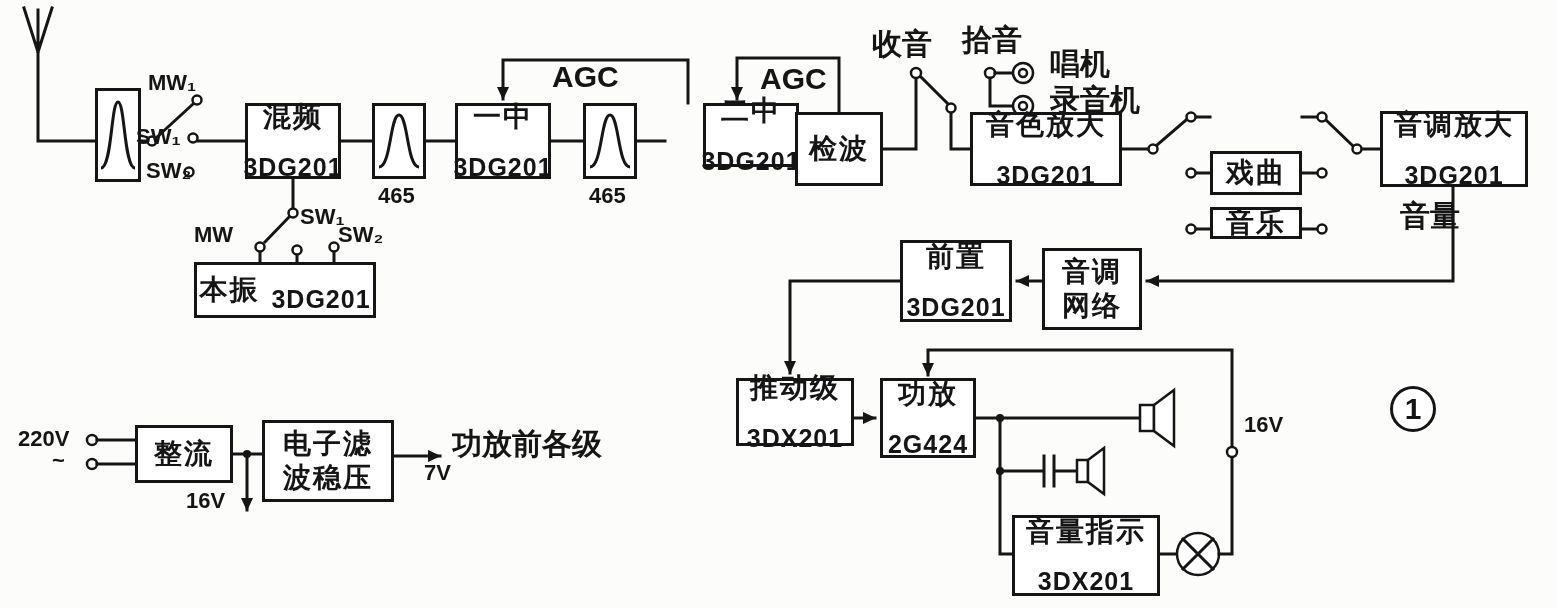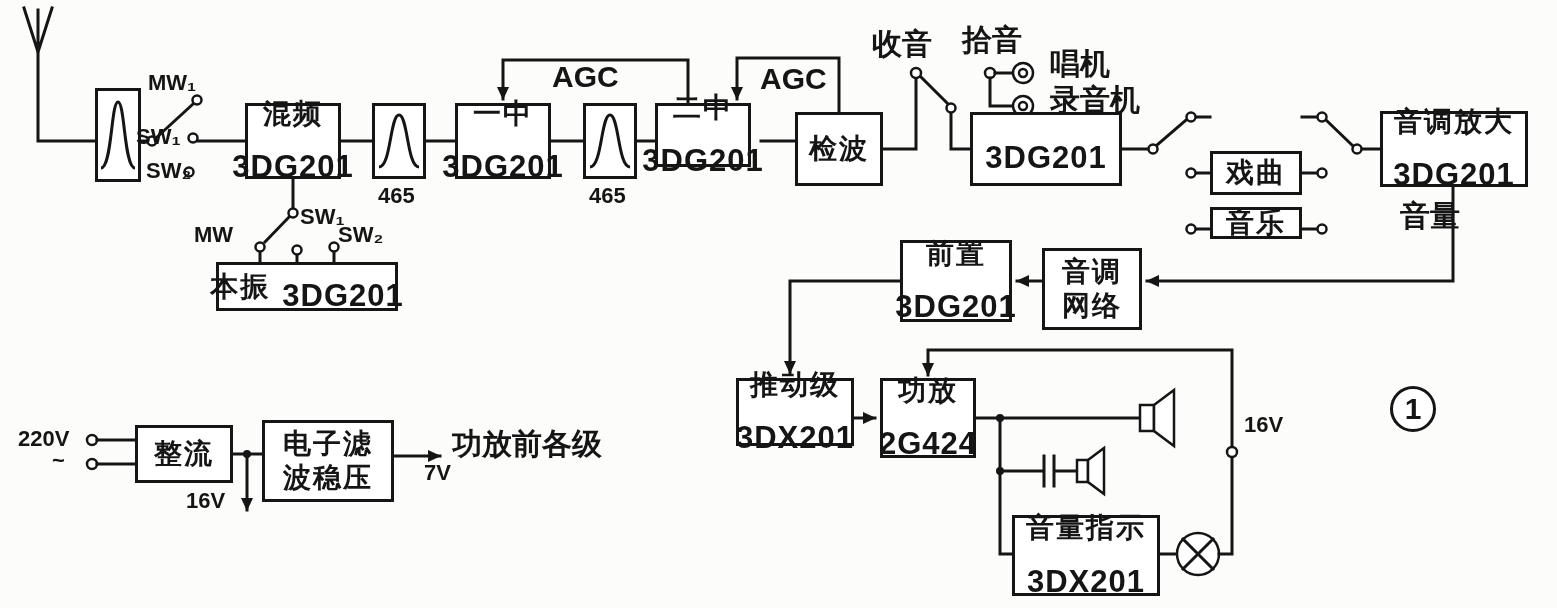--- a/index.html
+++ b/index.html
@@ -14,21 +14,21 @@
   .w   { stroke:#151515; stroke-width:3; fill:none; stroke-linecap:square; }
   .node{ stroke:#151515; stroke-width:2.5; fill:#fff; }
   .dot { fill:#151515; stroke:none; }
   .box {
     position:absolute; border:3px solid #151515; background:#fff;
     display:flex; flex-direction:column; align-items:center; justify-content:center;
     font-weight:bold; line-height:1.2; z-index:2; text-align:center;
   }
   .box.row { flex-direction:row; gap:12px; }
   .bn { font-size:28px; letter-spacing:2px; white-space:nowrap; }
-  .bp { font-size:31px; letter-spacing:1px; white-space:nowrap;margin-top:18px; }
+  .bp { font-size:25px; letter-spacing:1px; white-space:nowrap;margin-top:18px; }
   .sym path { stroke:#151515; stroke-width:3; fill:none; }
   .lbl {
     position:absolute; font-weight:bold; white-space:nowrap;
     font-size:22px; z-index:3;
   }
   .lbl.big { font-size:30px; }
   .fig-circle {
     position:absolute; width:46px; height:46px; border:3px solid #151515;
     border-radius:50%; display:flex; align-items:center; justify-content:center;
     font-size:30px; font-weight:bold; z-index:2; background:#fff;
@@ -173,30 +173,31 @@
     <span class="bn">一中</span>
     <span class="bp">3DG201</span>
   </div>
 
   <div class="box" style="left:583px;top:103px;width:54px;height:76px">
     <svg class="sym" width="48" height="68" viewBox="0 0 48 68">
         <path d="M4,60 C16,60 15,8 24,8 C33,8 32,60 44,60"></path>
       </svg>
   </div>
 
-  <div class="box" style="left:655px;top:103px;width:96px;height:64px">
+  <div class="box" style="left:703px;top:103px;width:96px;height:64px">
     <span class="bn">二中</span>
     <span class="bp">3DG201</span>
   </div>
 
   <div class="box" style="left:795px;top:112px;width:88px;height:74px">
     <span class="bn">检波</span>
   </div>
 
   <div class="box" style="left:970px;top:112px;width:152px;height:74px">
+    <span class="bn">音色放大</span>
     <span class="bp">3DG201</span>
   </div>
 
   <div class="box" style="left:1210px;top:151px;width:92px;height:44px">
     <span class="bn">戏曲</span>
   </div>
   <div class="box" style="left:1210px;top:207px;width:92px;height:32px">
     <span class="bn">音乐</span>
   </div>
 
@@ -223,21 +224,21 @@
   <div class="box" style="left:880px;top:378px;width:96px;height:80px">
     <span class="bn">功放</span>
     <span class="bp">2G424</span>
   </div>
 
   <div class="box" style="left:1012px;top:515px;width:148px;height:81px">
     <span class="bn">音量指示</span>
     <span class="bp">3DX201</span>
   </div>
 
-  <div class="box row" style="left:216px;top:262px;width:182px;height:49px">
+  <div class="box row" style="left:194px;top:262px;width:182px;height:56px">
     <span class="bn">本振</span>
     <span class="bp">3DG201</span>
   </div>
 
   <div class="box" style="left:262px;top:420px;width:132px;height:82px">
     <span class="bn">电子滤</span>
     <span class="bn">波稳压</span>
   </div>
 
   <div class="box" style="left:135px;top:425px;width:98px;height:58px">

